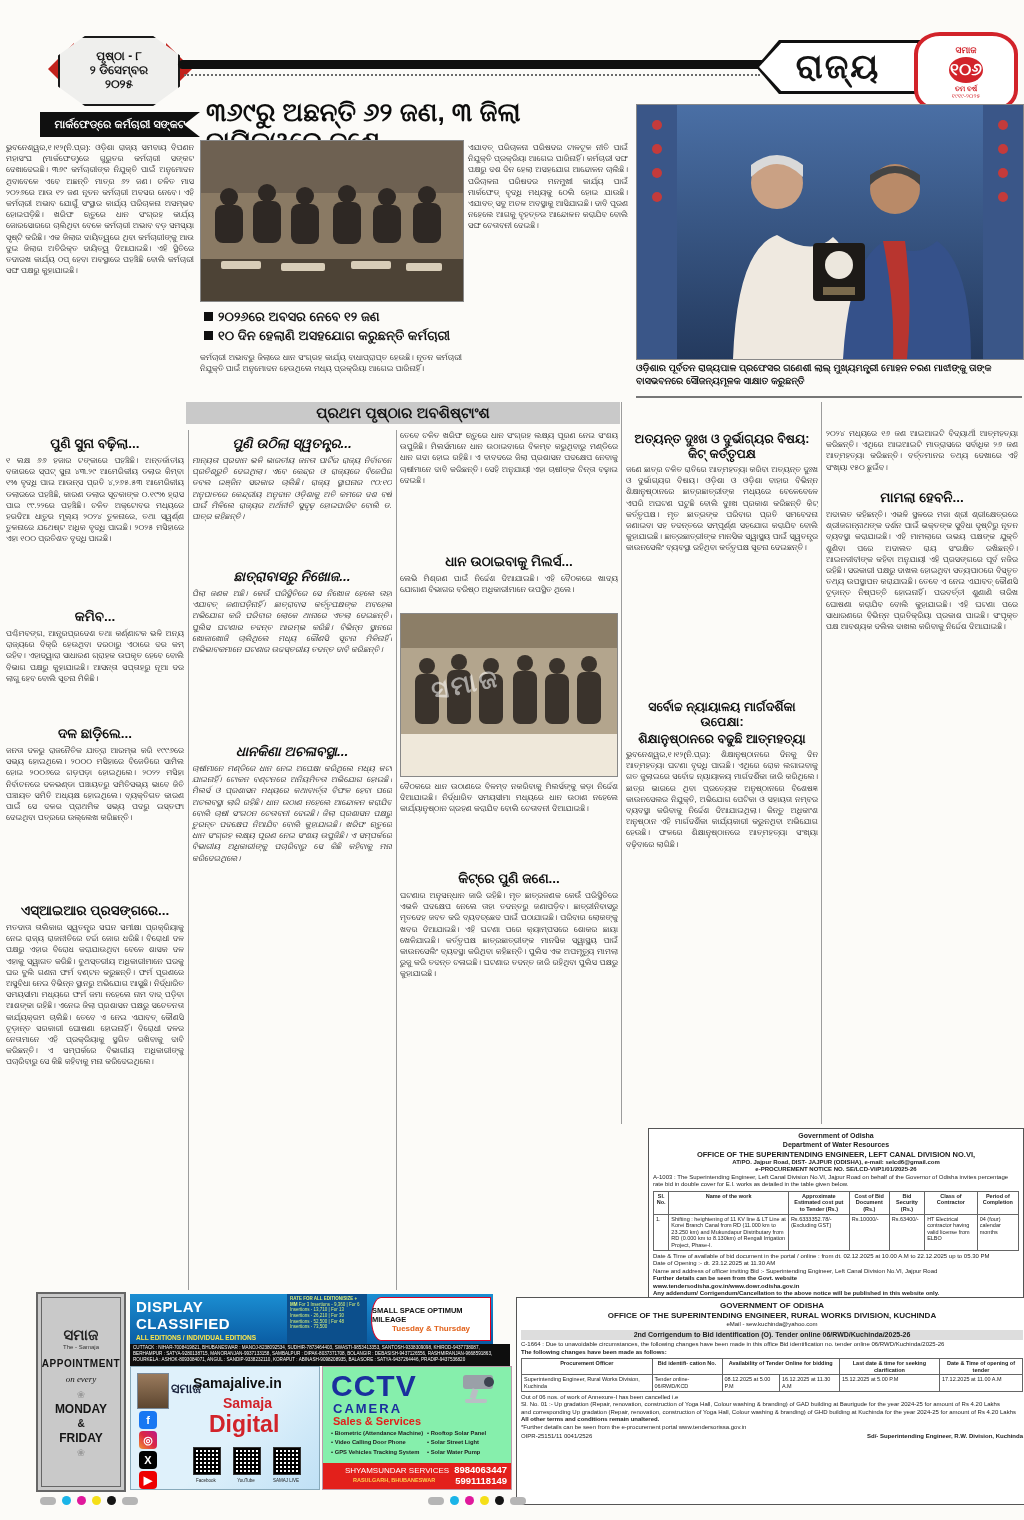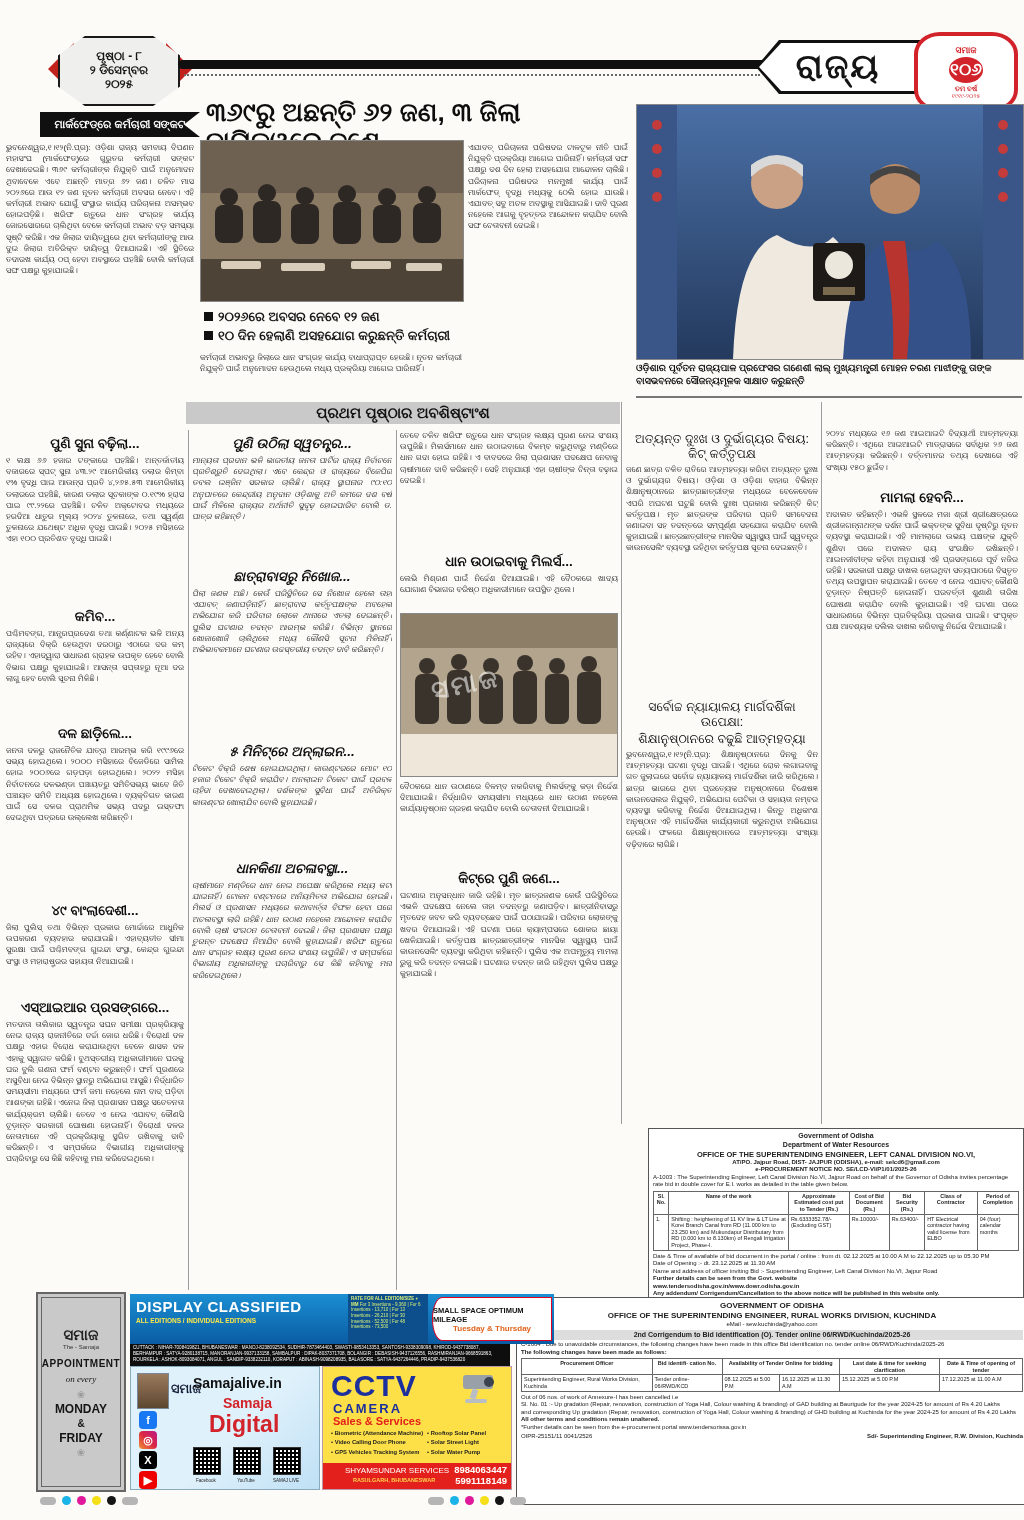--- a/index.html
+++ b/index.html
@@ -50,21 +50,21 @@
   
   .band{left:186px;top:402px;width:434px;height:22px;background:#c9c9c9;display:flex;align-items:center;justify-content:center;
         font-size:15px;font-weight:bold;color:#111;}
   .col{overflow:hidden;}
   .c1{left:6px;top:430px;width:178px;height:862px;}
   .c2{left:192px;top:430px;width:200px;height:862px;font-style:italic;}
   .c3{left:400px;top:430px;width:218px;height:862px;}
   .c4{left:626px;top:428px;width:192px;height:696px;}
   .c5{left:826px;top:428px;width:192px;height:696px;}
   .story h3{margin:6px 0 3px 0;text-align:center;font-size:13.5px;font-weight:bold;color:#0d0d0d;}
-  .story h4{margin:4px 0 2px 0;text-align:center;font-size:12.5px;font-weight:normal;color:#0d0d0d;line-height:1.2;}
+  .story h4{margin:4px 0 2px 0;text-align:center;font-size:12.5px;font-weight:bold;color:#0d0d0d;line-height:1.2;}
   .vsep{width:1px;background:#9c9c9c;}
   .sep1{left:188px;top:430px;height:860px;}
   .sep2{left:396px;top:430px;height:860px;}
   .sep3{left:621px;top:402px;height:722px;}
   .sep4{left:821px;top:402px;height:722px;}
   .photo3{width:216px;height:162px;border:1px solid #888;margin:4px 0;position:relative;overflow:hidden;}
   .wm{position:absolute;left:30px;top:55px;font-size:26px;font-weight:bold;color:rgba(255,255,255,.55);
       transform:rotate(-12deg);letter-spacing:3px;}
   
   .tbox{border:1.5px solid #555;background:#fff;font-size:6px;line-height:1.25;color:#222;padding:3px 4px;}
@@ -84,21 +84,21 @@
         box-shadow:inset 0 0 0 3px #c9c9c9, inset 0 0 0 4px #666;
         display:flex;flex-direction:column;align-items:center;justify-content:center;text-align:center;gap:2px;}
   .appt .a-brand{font-size:15px;font-weight:bold;color:#222;}
   .appt .a-sub{font-size:6px;color:#333;margin-top:-2px;}
   .appt .a1{font-size:10px;font-weight:bold;letter-spacing:.5px;margin-top:6px;}
   .appt .a2{font-family:"Liberation Serif",serif;font-style:italic;font-size:9px;margin:3px 0;}
   .appt .a3{font-size:12px;font-weight:bold;}
   .appt .amp{font-size:10px;font-weight:bold;}
   .appt .a4{font-size:12px;font-weight:bold;}
   .flower{color:#9a9a9a;font-size:10px;}
-  .cls-banner{left:130px;top:1294px;width:424px;height:50px;background:linear-gradient(180deg,#1b8ed2,#0a5ca3);
+  .cls-banner{left:130px;top:1294px;width:363px;height:50px;background:linear-gradient(180deg,#1b8ed2,#0a5ca3);
         display:flex;align-items:stretch;}
   .cls-left{flex:1;padding:4px 6px;color:#fff;}
   .cls-title{font-size:15px;font-weight:bold;letter-spacing:.5px;}
   .cls-sub{font-size:6.5px;font-weight:bold;color:#ffe84a;margin-top:2px;}
   .cls-rates{width:74px;background:#0c4f8c;color:#d7ef7a;font-size:4.5px;line-height:1.25;padding:2px 3px;}
   .cls-right{width:118px;background:#fff;border-radius:10px 0 0 10px/50% 0 0 50%;margin:3px 2px 3px 4px;
         display:flex;flex-direction:column;align-items:center;justify-content:center;border:1px solid #d02;}
   .cls-right .r1{font-size:7.5px;font-weight:bold;color:#111;}
   .cls-right .r2{font-size:8px;font-weight:bold;color:#e2621b;}
   .cls-strip{left:130px;top:1344px;width:380px;height:22px;background:#0e0e0e;color:#fff;font-size:4.6px;
@@ -108,21 +108,21 @@
   .dig .site{position:absolute;left:62px;top:8px;font-size:14px;font-weight:bold;color:#101010;}
   .dig .sam{position:absolute;left:92px;top:28px;font-size:14px;font-weight:bold;color:#d2232a;}
   .dig .digi{position:absolute;left:78px;top:44px;font-size:23px;font-weight:bold;color:#d2232a;}
   .dig .brand{position:absolute;left:40px;top:14px;font-size:13px;font-weight:bold;color:#17203a;}
   .dig .face{position:absolute;left:6px;top:6px;width:30px;height:34px;background:linear-gradient(180deg,#9a7b5d,#5d4630);border:1px solid #789;}
   .soc{position:absolute;left:8px;width:18px;height:18px;border-radius:4px;color:#fff;display:flex;align-items:center;justify-content:center;
        font-size:11px;font-weight:bold;}
   .qr{position:absolute;bottom:14px;width:26px;height:26px;border:1px solid #333;
       background-image:repeating-linear-gradient(0deg,#000 0 2px,transparent 2px 4px),repeating-linear-gradient(90deg,#000 0 2px,#fff 2px 4px);}
   .qrlab{position:absolute;bottom:6px;font-size:4.5px;color:#222;width:40px;text-align:center;margin-left:-7px;}
-  .cctv{left:322px;top:1366px;width:188px;height:122px;background:#fde047;border:1px solid #b9a;overflow:hidden;}
+  .cctv{left:322px;top:1366px;width:188px;height:122px;background:#86efac;border:1px solid #b9a;overflow:hidden;}
   .cctv .t{position:absolute;left:8px;top:2px;font-size:30px;font-weight:bold;color:#1b2f9e;letter-spacing:1px;}
   .cctv .c{position:absolute;left:10px;top:34px;font-size:13px;font-weight:bold;color:#1b2f9e;letter-spacing:2px;}
   .cctv .s{position:absolute;left:10px;top:48px;font-size:11px;font-weight:bold;color:#e3201b;}
   .cctv ul{position:absolute;margin:0;padding:0;list-style:none;font-size:5.8px;font-weight:bold;color:#222;line-height:1.6;}
   .cctv .ul1{left:8px;top:62px;} .cctv .ul2{left:104px;top:62px;}
   .cctv li:before{content:"• ";}
   .cctv .strip{position:absolute;left:0;bottom:0;width:100%;height:26px;background:#e3201b;color:#fff;}
   .cctv .vend{position:absolute;left:22px;top:3px;font-size:8px;font-weight:normal;}
   .cctv .loc{position:absolute;left:30px;top:14px;font-size:5.5px;color:#ffd34d;font-weight:bold;}
   .cctv .ph{position:absolute;right:4px;top:2px;font-size:9.5px;font-weight:bold;text-align:right;line-height:1.15;}
@@ -257,41 +257,33 @@
     </div>
     <div class="story">
       <h3>କମିବ...</h3>
       <div class="bodytxt" style="height:92px">ପଶ୍ଚିମବଙ୍ଗ, ଆନ୍ଧ୍ରପ୍ରଦେଶ ତଥା କର୍ଣ୍ଣାଟକ ଭଳି ଅନ୍ୟ ରାଜ୍ୟରେ ବିକ୍ରି ହେଉଥିବା ଦରଠାରୁ ଏଠାରେ ଦର କମ୍ ରହିବ। ଏହାଦ୍ୱାରା ସାଧାରଣ ଗ୍ରାହକ ଉପକୃତ ହେବେ ବୋଲି ବିଭାଗ ପକ୍ଷରୁ କୁହାଯାଇଛି। ଆସନ୍ତା ସପ୍ତାହରୁ ନୂଆ ଦର ଲାଗୁ ହେବ ବୋଲି ସୂଚନା ମିଳିଛି।</div>
     </div>
     <div class="story">
       <h3>ଦଳ ଛାଡ଼ିଲେ...</h3>
       <div class="bodytxt" style="height:152px">ଜନତା ଦଳରୁ ରାଜନୈତିକ ଯାତ୍ରା ଆରମ୍ଭ କରି ୧୯୯୬ରେ ସଭ୍ୟ ହୋଇଥିଲେ। ୨୦୦୦ ମସିହାରେ ବିଜେଡିରେ ସାମିଲ ହୋଇ ୨୦୦୬ରେ ଗଡ଼ପଡ଼ା ହୋଇଥିଲେ। ୨୦୨୨ ମସିହା ନିର୍ବାଚନରେ ଦଳଭଣ୍ଡା ପଞ୍ଚାୟତରୁ ସମିତିସଭ୍ୟ ଭାବେ ଜିତି ପଞ୍ଚାୟତ ସମିତି ଅଧ୍ୟକ୍ଷ ହୋଇଥିଲେ। ବ୍ୟକ୍ତିଗତ କାରଣ ପାଇଁ ସେ ଦଳର ପ୍ରାଥମିକ ସଭ୍ୟ ପଦରୁ ଇସ୍ତଫା ଦେଇଥିବା ପତ୍ରରେ ଉଲ୍ଲେଖ କରିଛନ୍ତି।</div>
     </div>
     <div class="story">
-      <h3>୪୯ ବାଂଲାଦେଶୀ...</h3>
-      <div class="bodytxt" style="height:72px">ଜିଲା ପୁଲିସ୍ ତଥା ବିଭିନ୍ନ ପ୍ରକାର ମୋର୍ଚ୍ଚାରେ ଆଧୁନିକ ଉପକରଣ ବ୍ୟବହାର କରାଯାଇଛି। ଏହାବ୍ୟତୀତ ସୀମା ସୁରକ୍ଷା ପାଇଁ ପଶ୍ଚିମବଙ୍ଗ ଗୁଇନ୍ଦା ସଂସ୍ଥା, କେନ୍ଦ୍ର ଗୁଇନ୍ଦା ସଂସ୍ଥା ଓ ମହାରାଷ୍ଟ୍ରର ସହାୟତା ନିଆଯାଇଛି।</div>
-    </div>
-    <div class="story">
       <h3>ଏସ୍ଆଇଆର ପ୍ରସଙ୍ଗରେ...</h3>
       <div class="bodytxt" style="height:372px">ମତଦାତା ତାଲିକାର ସ୍ୱତନ୍ତ୍ର ସଘନ ସମୀକ୍ଷା ପ୍ରକ୍ରିୟାକୁ ନେଇ ରାଜ୍ୟ ରାଜନୀତିରେ ଚର୍ଚ୍ଚା ଜୋର ଧରିଛି। ବିରୋଧୀ ଦଳ ପକ୍ଷରୁ ଏହାର ବିରୋଧ କରାଯାଉଥିବା ବେଳେ ଶାସକ ଦଳ ଏହାକୁ ସ୍ୱାଗତ କରିଛି। ବୁଥସ୍ତରୀୟ ଅଧିକାରୀମାନେ ଘରକୁ ଘର ବୁଲି ଗଣନା ଫର୍ମ ବଣ୍ଟନ କରୁଛନ୍ତି। ଫର୍ମ ପୂରଣରେ ଅସୁବିଧା ନେଇ ବିଭିନ୍ନ ସ୍ଥାନରୁ ଅଭିଯୋଗ ଆସୁଛି। ନିର୍ଦ୍ଧାରିତ ସମୟସୀମା ମଧ୍ୟରେ ଫର୍ମ ଜମା ନହେଲେ ନାମ ବାଦ୍ ପଡ଼ିବା ଆଶଙ୍କା ରହିଛି। ଏନେଇ ଜିଲା ପ୍ରଶାସନ ପକ୍ଷରୁ ସଚେତନତା କାର୍ଯ୍ୟକ୍ରମ ଚାଲିଛି। ତେବେ ଏ ନେଇ ଏଯାବତ୍ କୌଣସି ଚୂଡ଼ାନ୍ତ ସରକାରୀ ଘୋଷଣା ହୋଇନାହିଁ। ବିରୋଧୀ ଦଳର ନେତାମାନେ ଏହି ପ୍ରକ୍ରିୟାକୁ ସ୍ଥଗିତ ରଖିବାକୁ ଦାବି କରିଛନ୍ତି। ଏ ସମ୍ପର୍କରେ ବିଭାଗୀୟ ଅଧିକାରୀଙ୍କୁ ପଚାରିବାରୁ ସେ କିଛି କହିବାକୁ ମନା କରିଦେଇଥିଲେ।</div>
     </div>
   </div>
 
   <div class="abs col c2">
     <div class="story">
       <h3>ପୁଣି ଉଠିଲା ସ୍ୱତନ୍ତ୍ର...</h3>
       <div class="bodytxt" style="height:108px">ମାନ୍ୟତା ପ୍ରଦାନ ଭଳି ଭାରତୀୟ ଜନତା ପାର୍ଟିର ରାଜ୍ୟ ନିର୍ବାଚନେ ପ୍ରତିଶ୍ରୁତି ଦେଇଥିଲା। ଏବେ କେନ୍ଦ୍ର ଓ ରାଜ୍ୟରେ ବିଜେପିର ଡବଲ ଇଞ୍ଜିନ ସରକାର ଚାଲିଛି। ରାଜ୍ୟ ସ୍ଥାପନାର ୯୦:୧୦ ଅନୁପାତରେ କେନ୍ଦ୍ରୀୟ ଅନୁଦାନ ଓଡ଼ିଶାକୁ ଅତି କମରେ ଦଶ ବର୍ଷ ପାଇଁ ମିଳିଲେ ରାଜ୍ୟର ଅର୍ଥନୀତି ସୁଦୃଢ଼ ହୋଇପାରିବ ବୋଲି ଡ. ପାତ୍ର କହିଛନ୍ତି।</div>
     </div>
     <div class="story">
       <h3>ଛାତ୍ରାବାସରୁ ନିଖୋଜ...</h3>
       <div class="bodytxt" style="height:150px">ପିଲା ଜଣକ ଅଛି। କେଉଁ ପରିସ୍ଥିତିରେ ସେ ନିଖୋଜ ହେଲେ ତାହା ଏଯାବତ୍ ଜଣାପଡ଼ିନାହିଁ। ଛାତ୍ରାବାସ କର୍ତ୍ତୃପକ୍ଷଙ୍କ ଅବହେଳା ଅଭିଯୋଗ କରି ପରିବାର ଲୋକେ ଥାନାରେ ଏତଲା ଦେଇଛନ୍ତି। ପୁଲିସ ଘଟଣାର ତଦନ୍ତ ଆରମ୍ଭ କରିଛି। ବିଭିନ୍ନ ସ୍ଥାନରେ ଖୋଜାଖୋଜି ଚାଲିଥିଲେ ମଧ୍ୟ କୌଣସି ସୂଚନା ମିଳିନାହିଁ। ଅଭିଭାବକମାନେ ଘଟଣାର ଉଚ୍ଚସ୍ତରୀୟ ତଦନ୍ତ ଦାବି କରିଛନ୍ତି।</div>
-    </div>
-    <div class="story">
-      <h3>୫ ମିନିଟ୍‌ରେ ଅନ୍‌ଲାଇନ...</h3>
-      <div class="bodytxt" style="height:92px">ଟିକେଟ ବିକ୍ରି ଶେଷ ହୋଇଯାଇଥିଲା। କାଉଣ୍ଟରରେ ମୋଟ ୧୦ ହଜାର ଟିକେଟ ବିକ୍ରି କରାଯିବ। ଅନଲାଇନ ଟିକେଟ ପାଇଁ ପ୍ରବଳ ଚାହିଦା ଦେଖାଦେଇଥିଲା। ଦର୍ଶକଙ୍କ ସୁବିଧା ପାଇଁ ଅତିରିକ୍ତ କାଉଣ୍ଟର ଖୋଲାଯିବ ବୋଲି କୁହାଯାଇଛି।</div>
     </div>
     <div class="story">
       <h3>ଧାନକିଣା ଅଚଳାବସ୍ଥା...</h3>
       <div class="bodytxt" style="height:392px">ଚାଷୀମାନେ ମଣ୍ଡିରେ ଧାନ ନେଇ ଅପେକ୍ଷା କରିଥିଲେ ମଧ୍ୟ କଟା ଯାଇନାହିଁ। ଟୋକନ ବଣ୍ଟନରେ ଅନିୟମିତତା ଅଭିଯୋଗ ହୋଇଛି। ମିଲର୍ସ ଓ ପ୍ରଶାସନ ମଧ୍ୟରେ କଥାବାର୍ତ୍ତା ବିଫଳ ହେବା ପରେ ଅଚଳାବସ୍ଥା ଲାଗି ରହିଛି। ଧାନ ଉଠାଣ ନହେଲେ ଆନ୍ଦୋଳନ କରାଯିବ ବୋଲି ଚାଷୀ ସଂଗଠନ ଚେତାବନୀ ଦେଇଛି। ଜିଲା ପ୍ରଶାସନ ପକ୍ଷରୁ ତୁରନ୍ତ ପଦକ୍ଷେପ ନିଆଯିବ ବୋଲି କୁହାଯାଇଛି। ଖରିଫ ଋତୁରେ ଧାନ ସଂଗ୍ରହ ଲକ୍ଷ୍ୟ ପୂରଣ ନେଇ ସଂଶୟ ଉପୁଜିଛି। ଏ ସମ୍ପର୍କରେ ବିଭାଗୀୟ ଅଧିକାରୀଙ୍କୁ ପଚାରିବାରୁ ସେ କିଛି କହିବାକୁ ମନା କରିଦେଇଥିଲେ।</div>
     </div>
   </div>
 
   <div class="abs col c3">
     <div class="bodytxt" style="height:118px">ତେବେ ଚଳିତ ଖରିଫ ଋତୁରେ ଧାନ ସଂଗ୍ରହ ଲକ୍ଷ୍ୟ ପୂରଣ ନେଇ ସଂଶୟ ଉପୁଜିଛି। ମିଲର୍ସମାନେ ଧାନ ଉଠାଇବାରେ ବିଳମ୍ବ କରୁଥିବାରୁ ମଣ୍ଡିରେ ଧାନ ଗଦା ହୋଇ ରହିଛି। ଏ ବାବଦରେ ଜିଲା ପ୍ରଶାସନ ପଦକ୍ଷେପ ନେବାକୁ ଚାଷୀମାନେ ଦାବି କରିଛନ୍ତି। ସେହି ଅନୁଯାୟୀ ଏହା ଚାଷୀଙ୍କ ଚିନ୍ତା ବଢ଼ାଇ ଦେଇଛି।</div>
     <div class="story">

